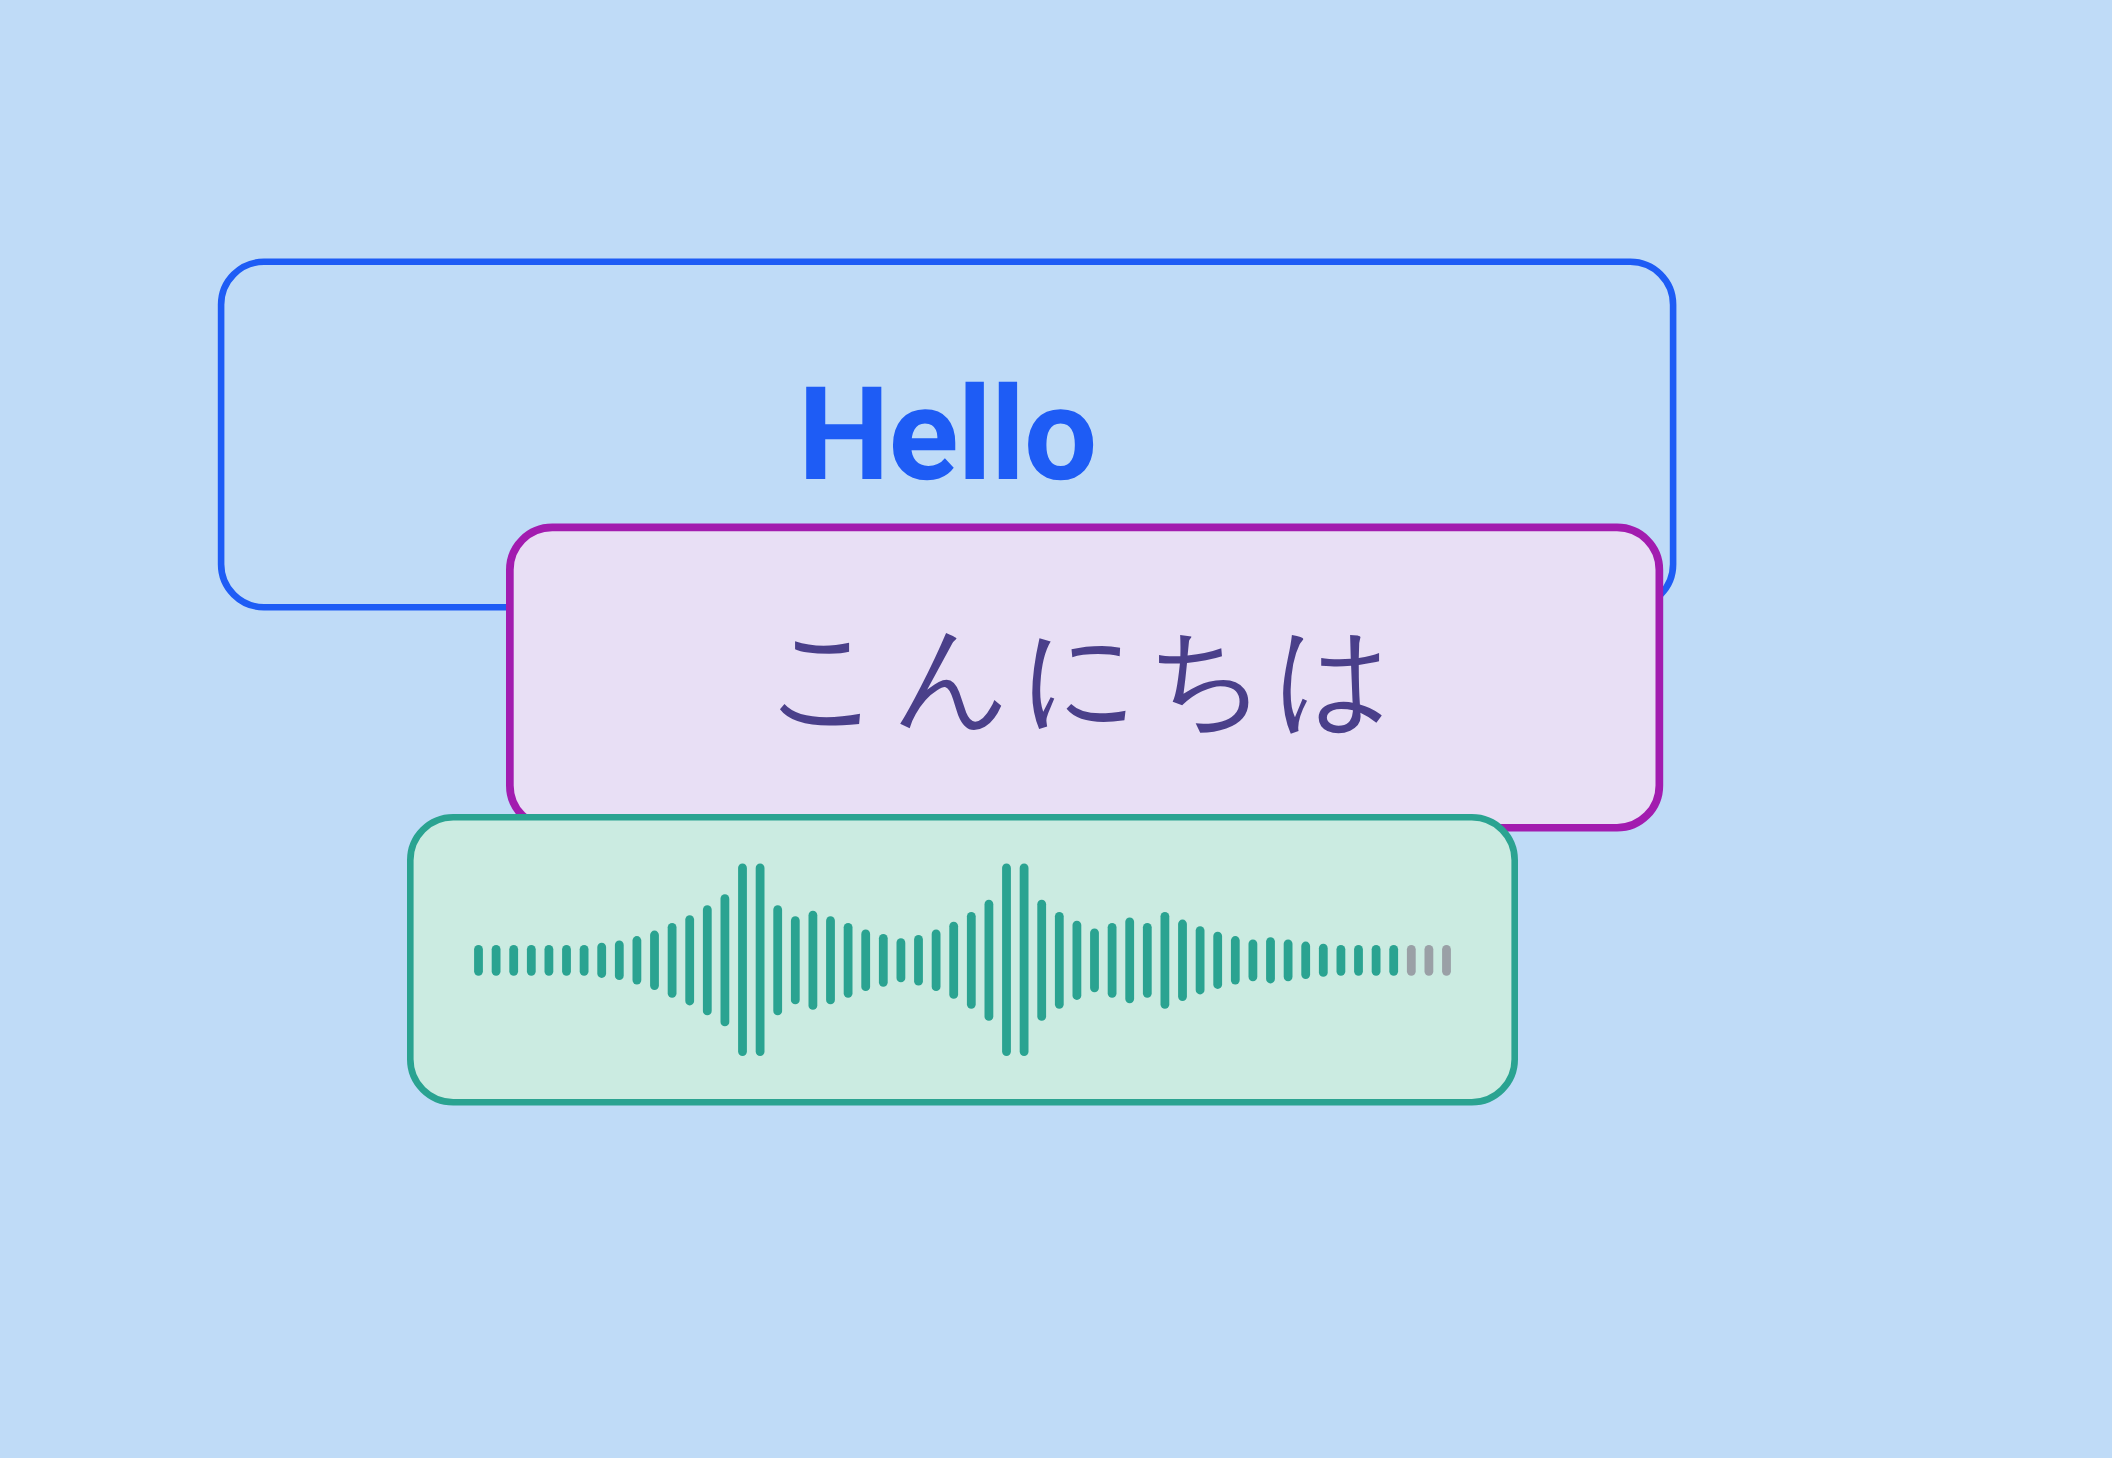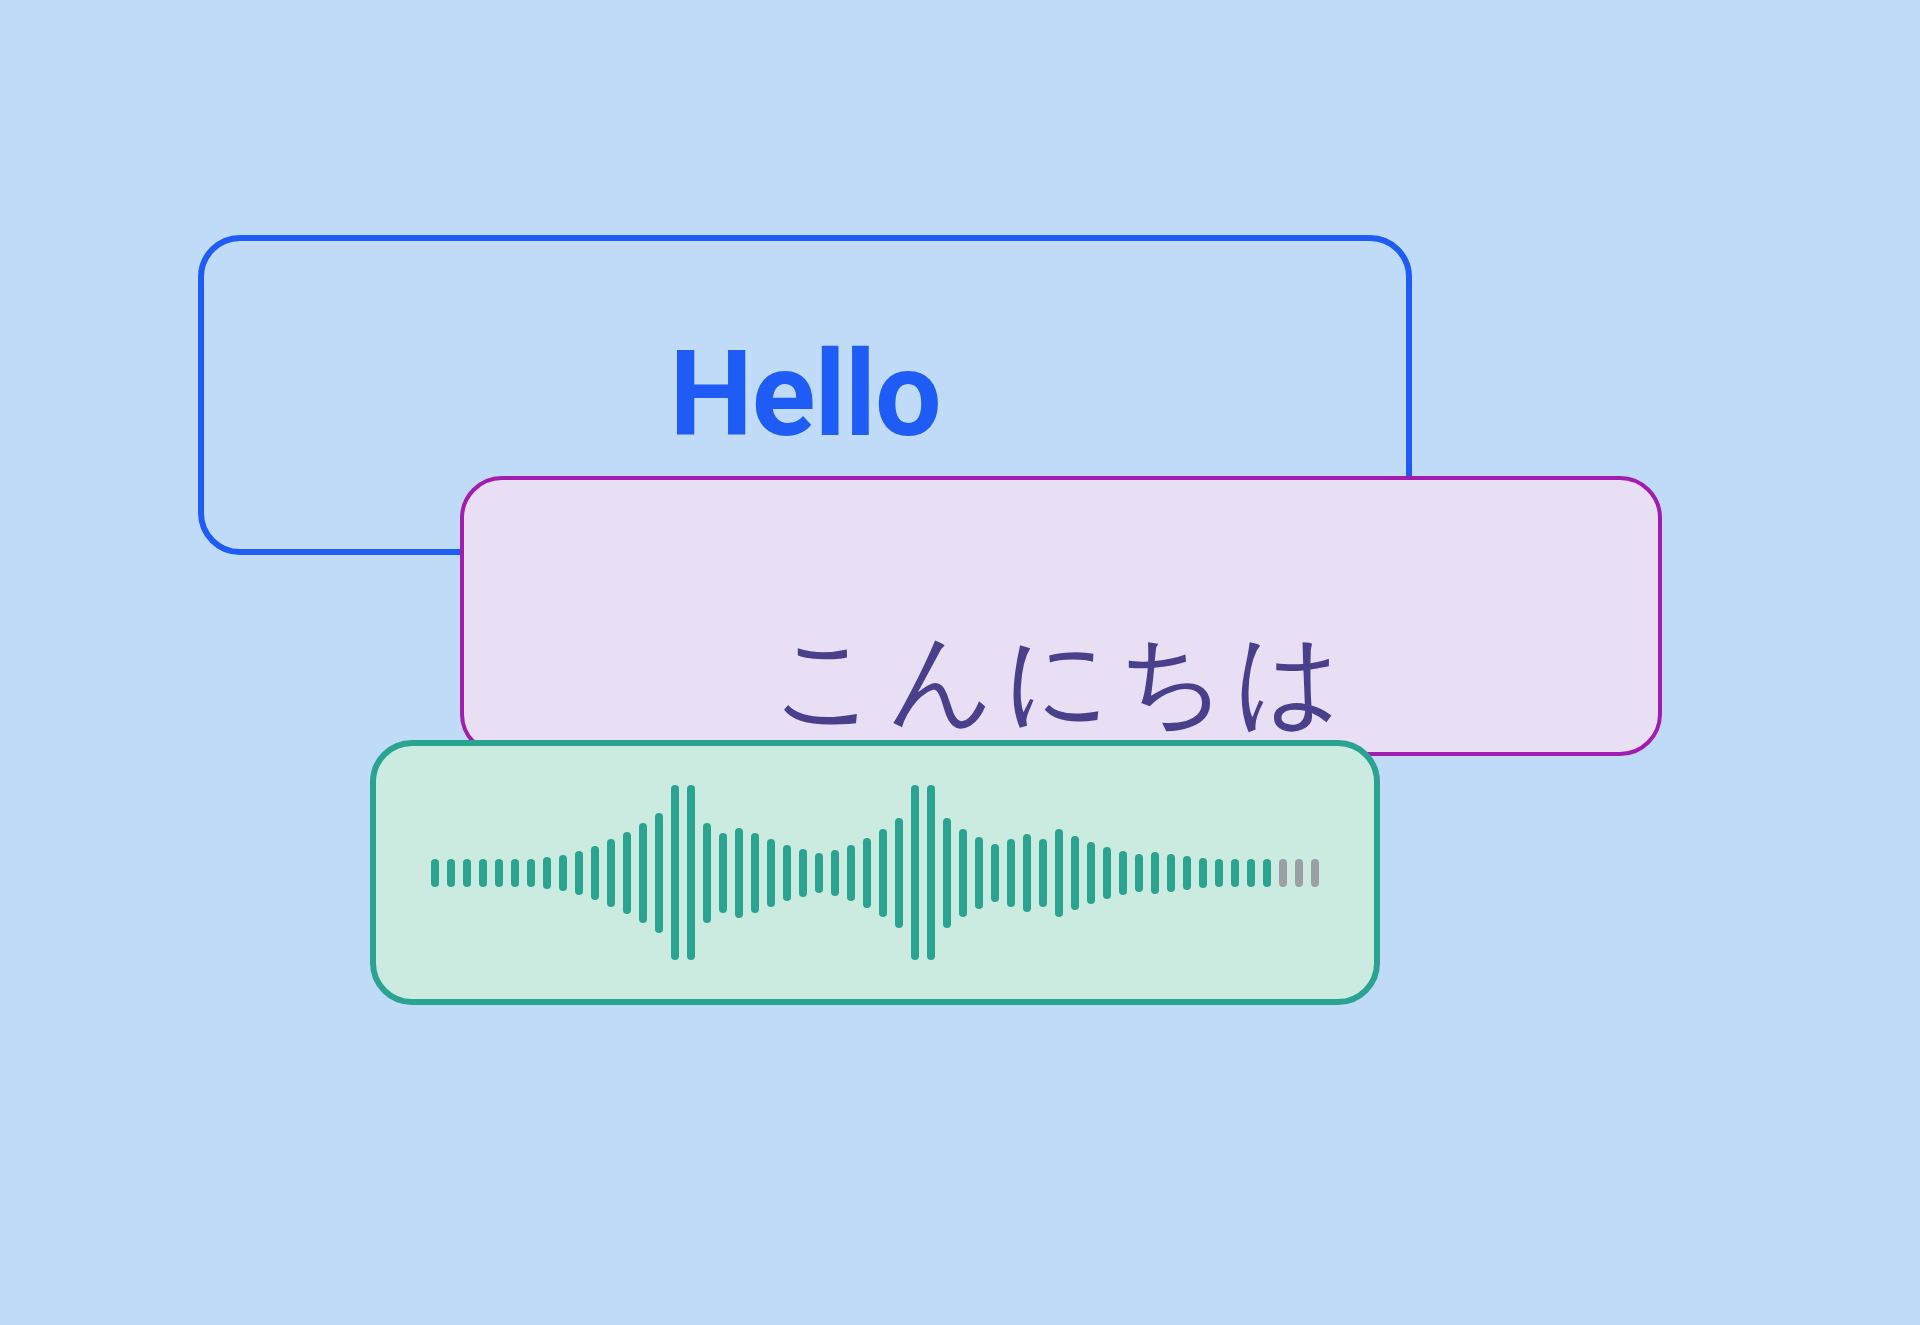--- a/index.html
+++ b/index.html
@@ -27,41 +27,40 @@
       position: absolute;
       border-radius: 42px;
       display: flex;
       align-items: center;
       justify-content: center;
     }
     
     .bubble-1 {
       left: 198px;
       top: 235px;
-      width: 1214px;
+      width: 1326px;
       height: 320px;
       background-color: transparent;
       border: 6px solid #1e5cf5;
     }
     
     .bubble-1-text {
       font-size: 118px;
       font-weight: 700;
       color: #1e5cf5;
       letter-spacing: -1px;
     }
     
     .bubble-2 {
       left: 460px;
       top: 476px;
-      width: 1202px;
+      width: 1052px;
       height: 280px;
       background-color: #e8dff5;
-      border: 4px solid #a21caf;
-      align-items: flex-end;
+      border: 7px solid #a21caf;
     }
     
     .bubble-2-text {
       font-size: 105px;
       font-weight: 400;
       color: #4a3f8a;
       font-family: 'Hiragino Kaku Gothic Pro', 'Meiryo', 'MS PGothic', sans-serif;
       letter-spacing: 8px;
     }
     

